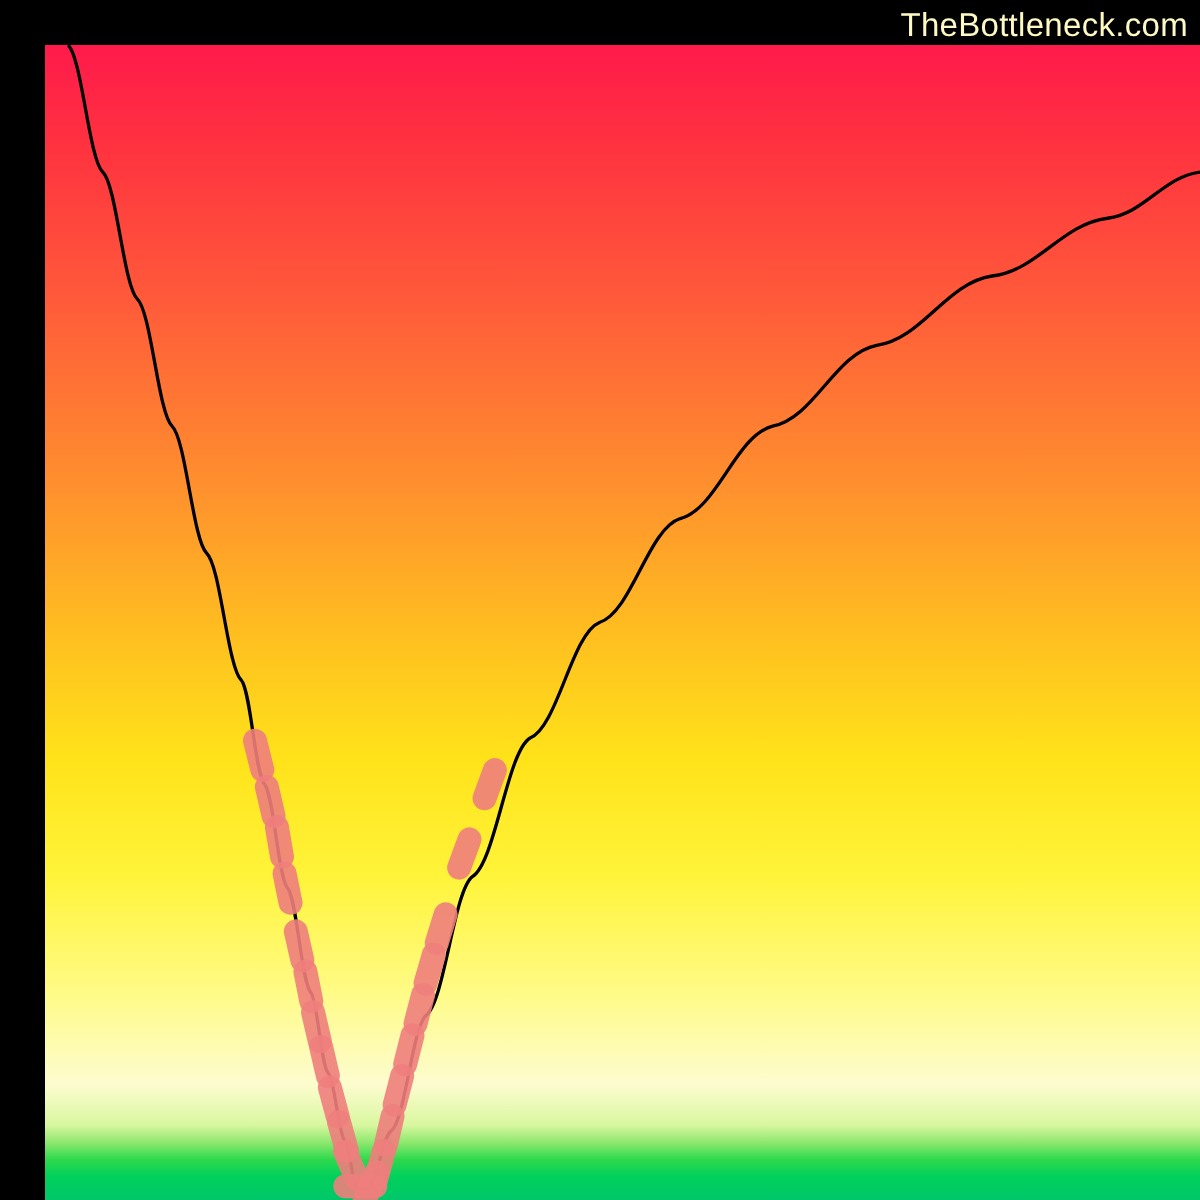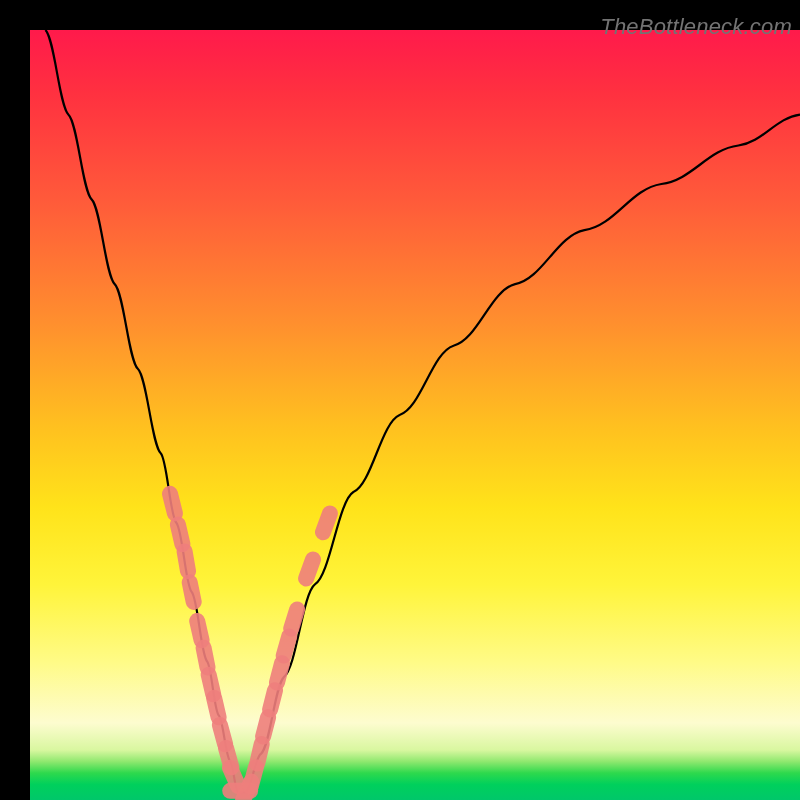--- a/index.html
+++ b/index.html
@@ -37,28 +37,27 @@
       #fdfccf 90%,
       #d9f7a0 93.5%,
       #8fe86f 95%,
       #2ed94d 96.5%,
       #00d05c 98%,
       #00c76a 100%
     );
   }
   .watermark {
     position: absolute;
-    top: 14px;
+    top: 4px;
     right: 8px;
-    color: #737373;
+    color: #fef9c3;
     font-size: 22px;
     font-weight: 500;
     letter-spacing: 0.2px;
     user-select: none;
-    font-style: italic;
   }
   svg.curve {
     position: absolute;
     left: 0; top: 0;
     width: 770px; height: 770px;
   }
 </style>
 </head>
 <body>
 

